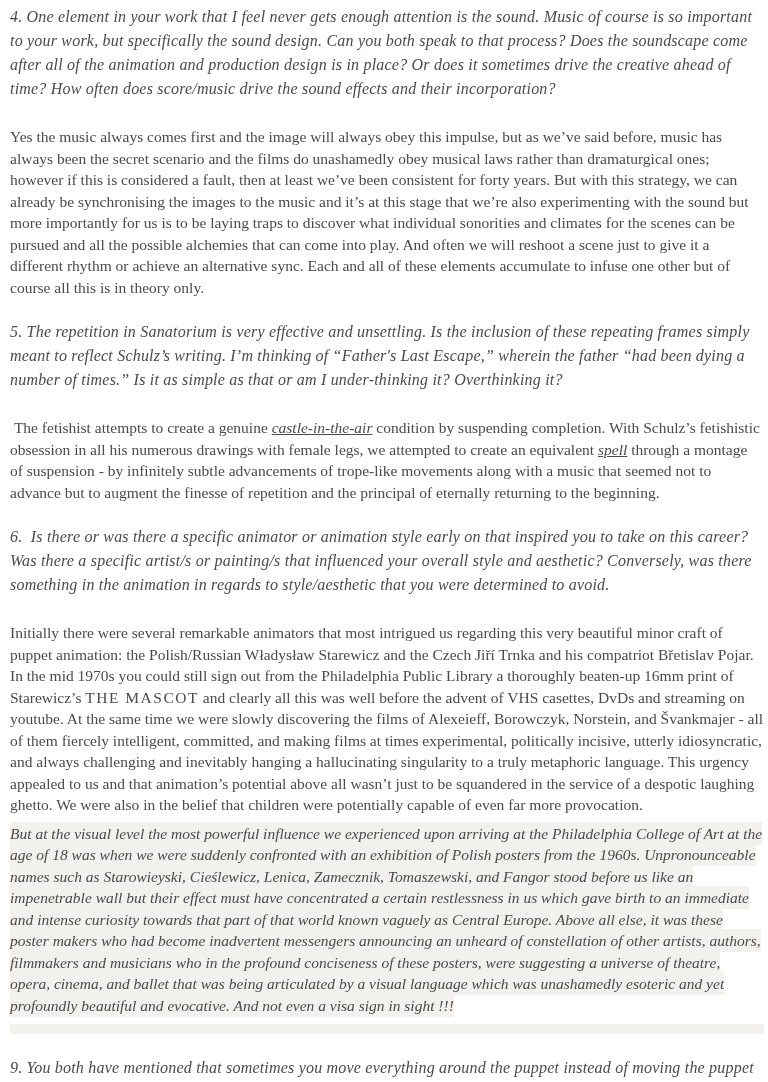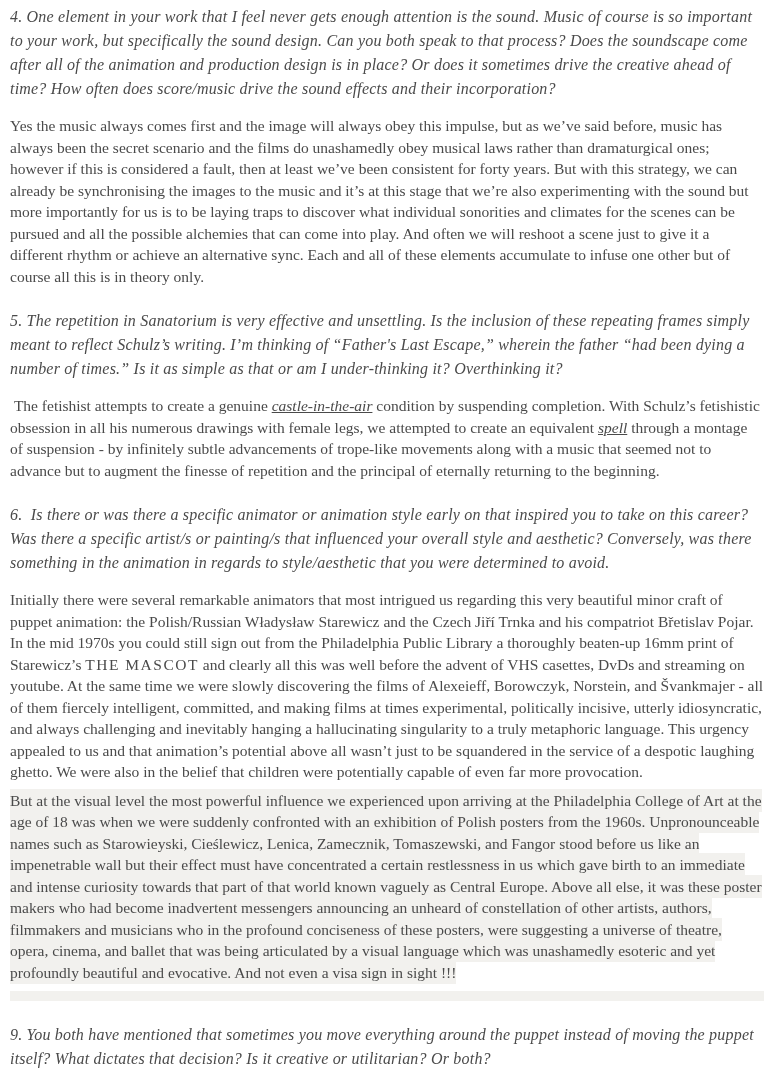--- a/index.html
+++ b/index.html
@@ -24,24 +24,25 @@
   .section.question {
     font-style: italic;
     font-size: 16px;
     line-height: 24px;
     letter-spacing: 0.2px;
     margin-top: 22px;
   }
   .section.answer {
     font-size: 15.5px;
     line-height: 21.5px;
-    margin-top: 14px;
+    margin-top: 25px;
   }
   .section.answer + .section.answer {
     margin-top: 7px;
+    font-style: italic;
   }
   .section:first-child {
     margin-top: 0;
   }
   .section.answer:last-child {
     margin-top: 21px;
   }
   .section.spacer {
     height: 10px;
     margin-top: 8px;

